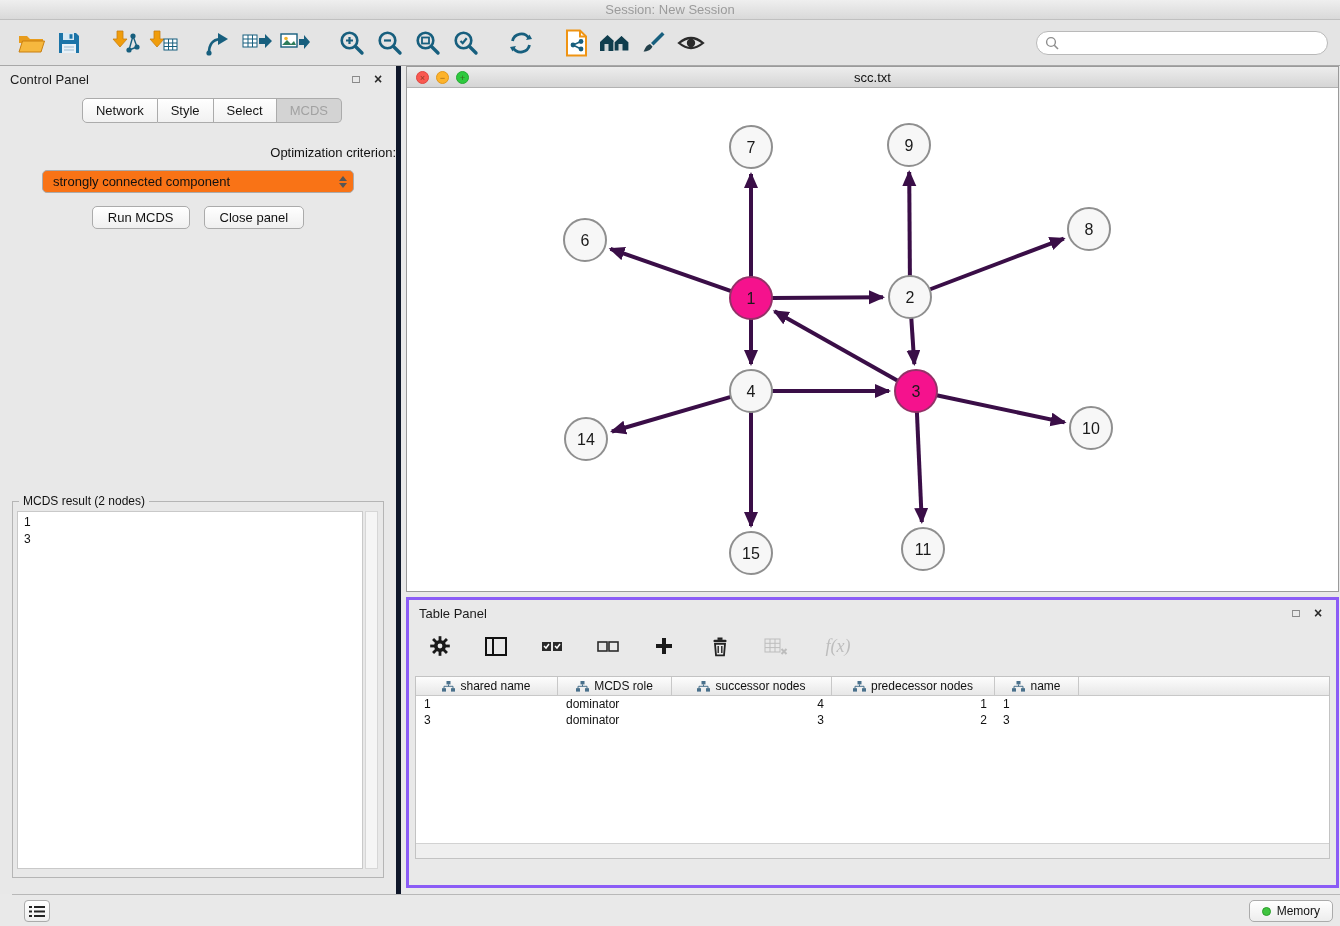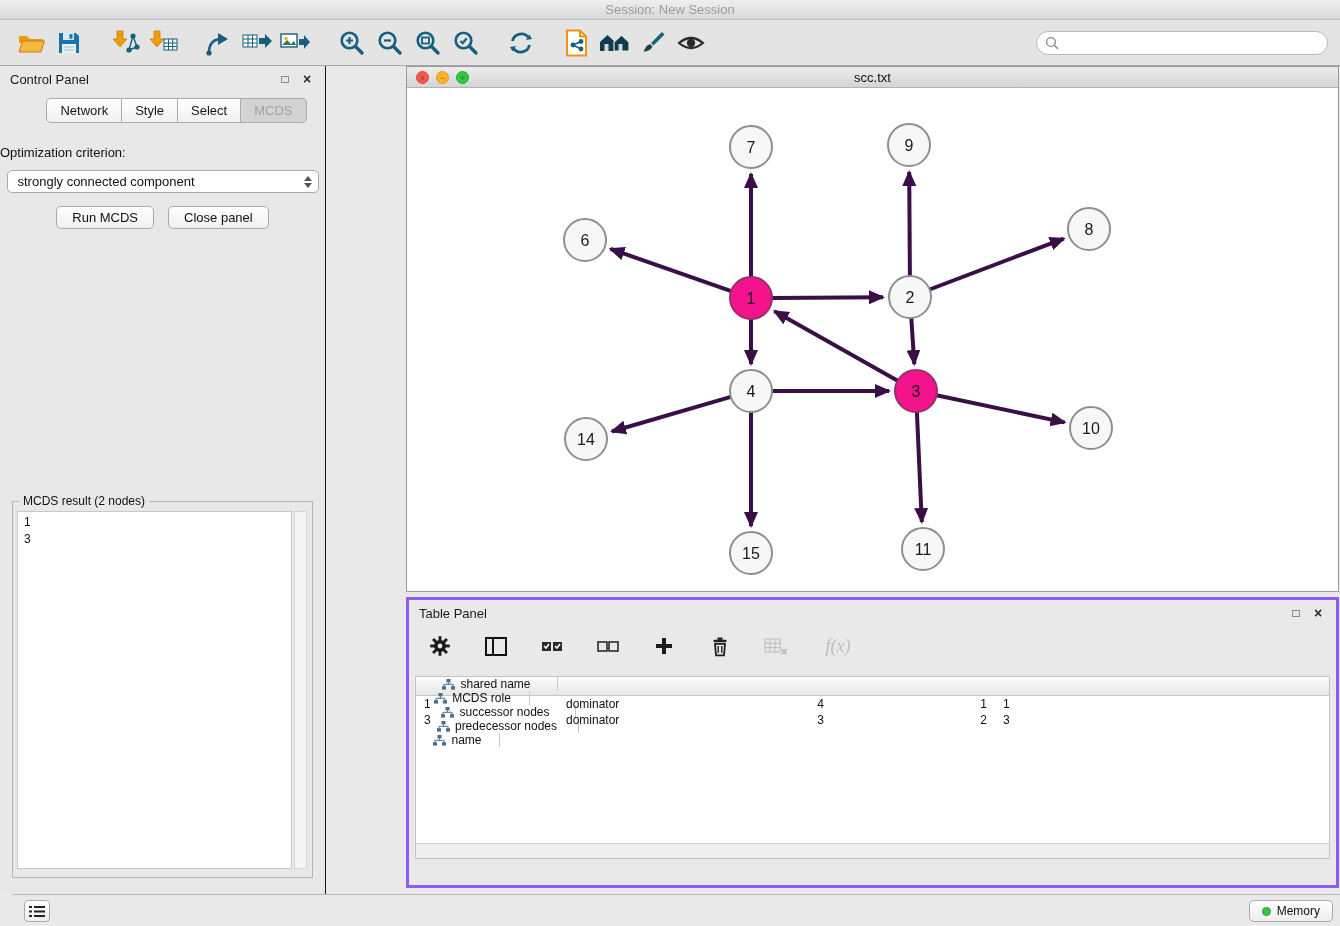--- a/index.html
+++ b/index.html
@@ -33,25 +33,25 @@
   .win-glyph.close { font-weight:bold; font-size:14px; }
 
   .tabs { display:flex; justify-content:center; }
   .tab { padding:4px 13px; font-size:13px; color:#161616;
     background:linear-gradient(#ffffff,#f1f1f1); border:1px solid #ababab; border-left:none; }
   .tab:first-child { border-left:1px solid #ababab; border-radius:5px 0 0 5px;margin-left:28px; }
   .tab:last-child { border-radius:0 5px 5px 0; }
   .tab.active { background:#d3d3d3; color:#a2a2a2; }
 
   
-  .control-panel { position:absolute; left:0; top:66px; width:326px; bottom:32px;
-    background:#e8e8e8; border-right:1px solid #0f172a; }
+  .control-panel { position:absolute; left:0; top:66px; width:401px; bottom:32px;
+    background:#e8e8e8; border-right:5px solid #0f172a; }
   .cp-tabs { margin-top:6px; }
-  .opt-label { text-align:left; margin-top:22px; font-size:13px; color:#111; }
-  .dropdown { width:312px; height:23px; margin:10px auto 0; background:#ffffff;
+  .opt-label { text-align:right; margin-top:22px; font-size:13px; color:#111; }
+  .dropdown { width:312px; height:23px; margin:10px auto 0; background:#f97316;
     border:1px solid #ababab; border-radius:5px; display:flex; align-items:center;
     padding:0 6px 0 10px; font-size:13px; color:#111; }
   .dd-arrows { margin-left:auto; display:flex; flex-direction:column; align-items:center; gap:2px; }
   .arr-up { width:0; height:0; border-left:4px solid transparent; border-right:4px solid transparent;
     border-bottom:5px solid #565656; }
   .arr-dn { width:0; height:0; border-left:4px solid transparent; border-right:4px solid transparent;
     border-top:5px solid #565656; }
   .btn-row { display:flex; justify-content:center; gap:14px; margin-top:13px; }
   .btn { height:23px; padding:0 15px; font-size:13px; color:#111;
     background:linear-gradient(#ffffff,#efefef); border:1px solid #ababab; border-radius:5px;
@@ -83,21 +83,21 @@
   
   .table-panel { position:absolute; left:406px; top:597px; width:933px; height:291px;
     background:#e9e9e9; border:3px solid #8b5cf6; }
   .table-toolbar { display:flex; align-items:center; height:40px; padding:0 0 0 16px; gap:26px; }
   .tt-btn { width:30px; height:28px; display:flex; align-items:center; justify-content:center; }
   .tt-btn.fx { width:42px; font-family:"Liberation Serif",serif; font-style:italic;
     font-size:18px; color:#bdbdbd; }
   .table-body { position:absolute; left:6px; right:6px; top:76px; bottom:26px;
     background:#fff; border:1px solid #c3c3c3; }
   .thead { display:flex; height:19px; background:linear-gradient(#fdfdfd,#e7e7e7);
-    border-bottom:1px solid #c8c8c8;flex-direction:column; }
+    border-bottom:1px solid #c8c8c8; }
   .th { display:flex; align-items:center; justify-content:center; gap:5px;
     font-size:12px; color:#111; border-right:1px solid #c8c8c8; height:100%; }
   .tr { display:flex; height:16px; align-items:center; background:#fff; }
   .td { font-size:12px; color:#111; padding:0 8px; overflow:hidden; }
   .hscroll { position:absolute; left:0; right:0; bottom:0; height:15px;
     background:#efefef; border-top:1px solid #d2d2d2; }
   .bottom-tabs { position:absolute; left:0; right:0; bottom:3px; }
 
   
   .statusbar { position:absolute; left:12px; right:0; bottom:0; height:32px;

